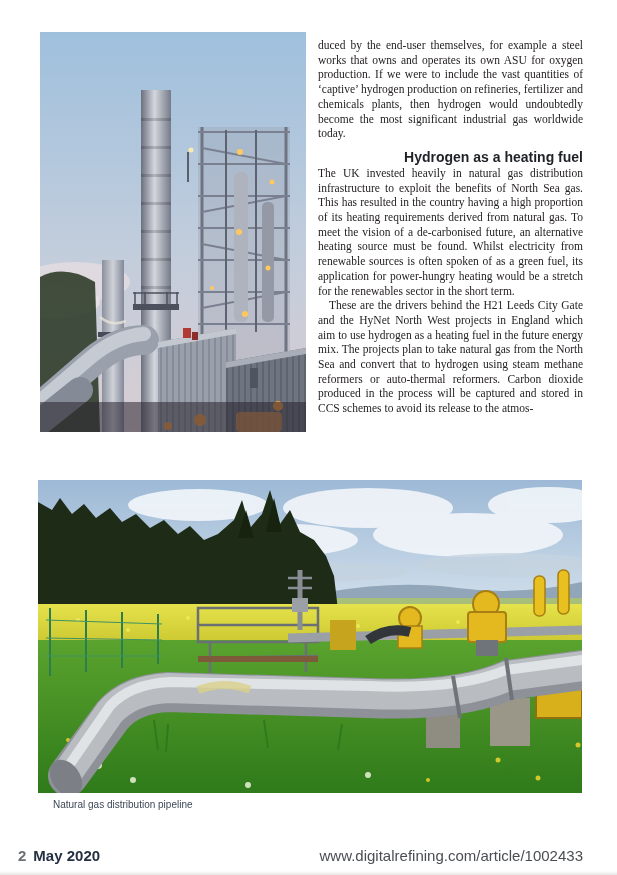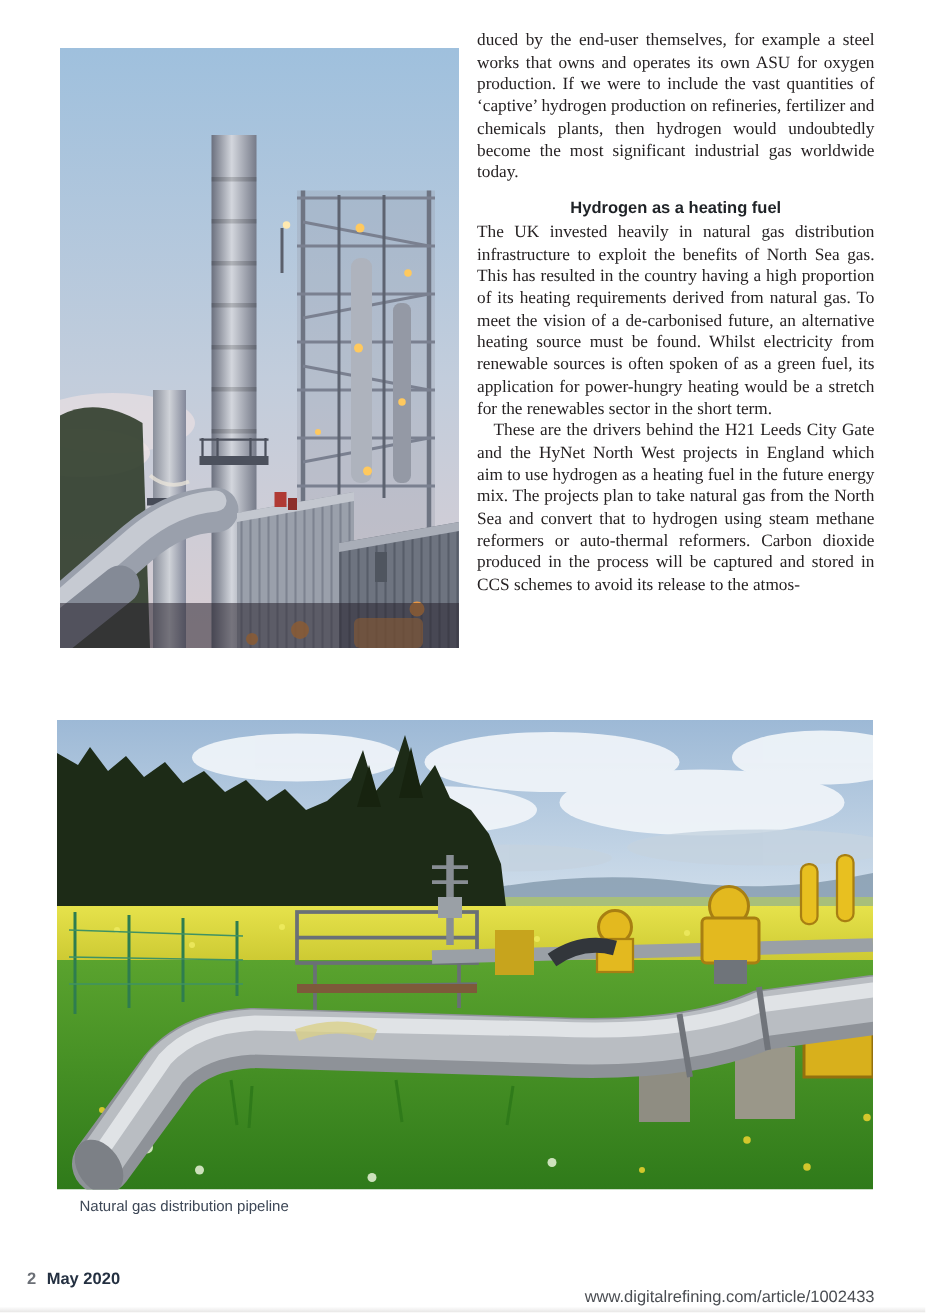--- a/index.html
+++ b/index.html
@@ -25,49 +25,48 @@
     position:absolute;
     font-family:"Liberation Sans", sans-serif;
     font-size:10px;line-height:12.5px;
     color:#3d4756;
   }
   .cap1{left:40px;top:437px;width:266px;}
   .cap2{left:53px;top:799px;width:544px;}
 
   
   .text-col{
-    position:absolute;left:318px;top:20px;width:265px;
+    position:absolute;left:318px;top:38px;width:265px;
     color:#262223;
     font-size:11.5px;line-height:14.7px;
     text-align:justify;
   }
   .text-col p{margin:0;}
   .para-indent{text-indent:11px;}
   .section-heading{
     font-family:"Liberation Sans", sans-serif;
     font-weight:bold;
-    font-size:11px;line-height:14px;
+    font-size:14px;line-height:14px;
     color:#1e2226;
     margin:9px 0 2px 0;
-    text-align:center;
+    text-align:right;
   }
 
   
   .footer{
     position:absolute;left:0;right:0;top:847px;height:14px;
     font-family:"Liberation Sans", sans-serif;
-    font-size:11px;
+    font-size:15px;
   }
   .footer-left{position:absolute;left:18px;top:0;}
   .page-number{color:#6b6f76;font-weight:bold;margin-right:7px;}
   .issue-date{color:#243041;font-weight:bold;}
   .footer-right{
     position:absolute;right:34px;top:0;
     color:#4a4d52;
-    margin-top:12px;
   }
 </style>
 </head>
 <body>
 
 <div class="page">
 
   <figure class="fig1">
     <svg class="fig-photo" width="266" height="400" viewBox="0 0 266 400" xmlns="http://www.w3.org/2000/svg">
       <defs>

